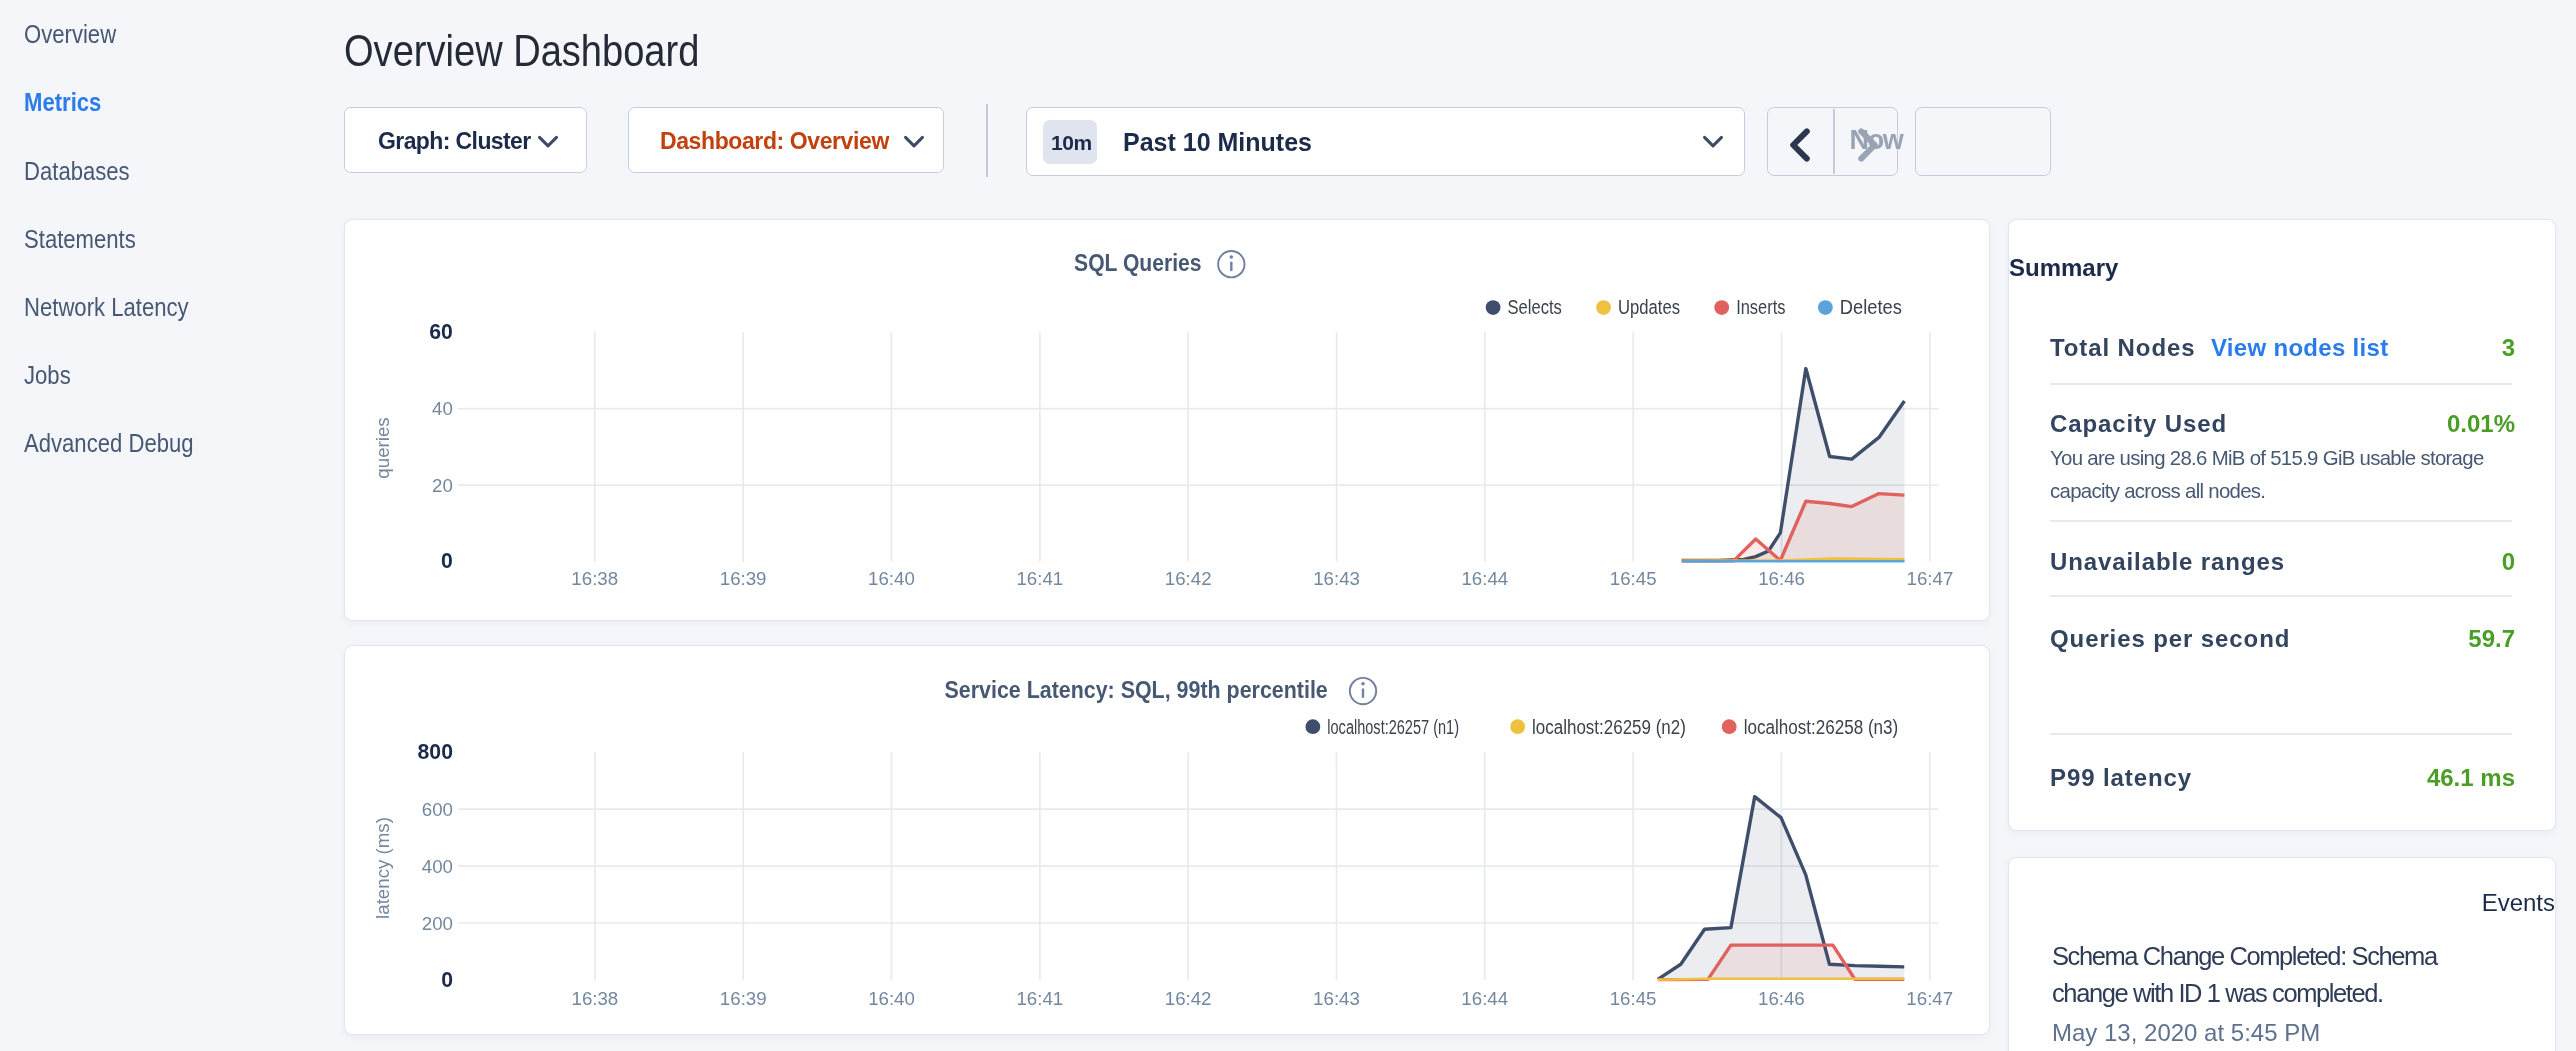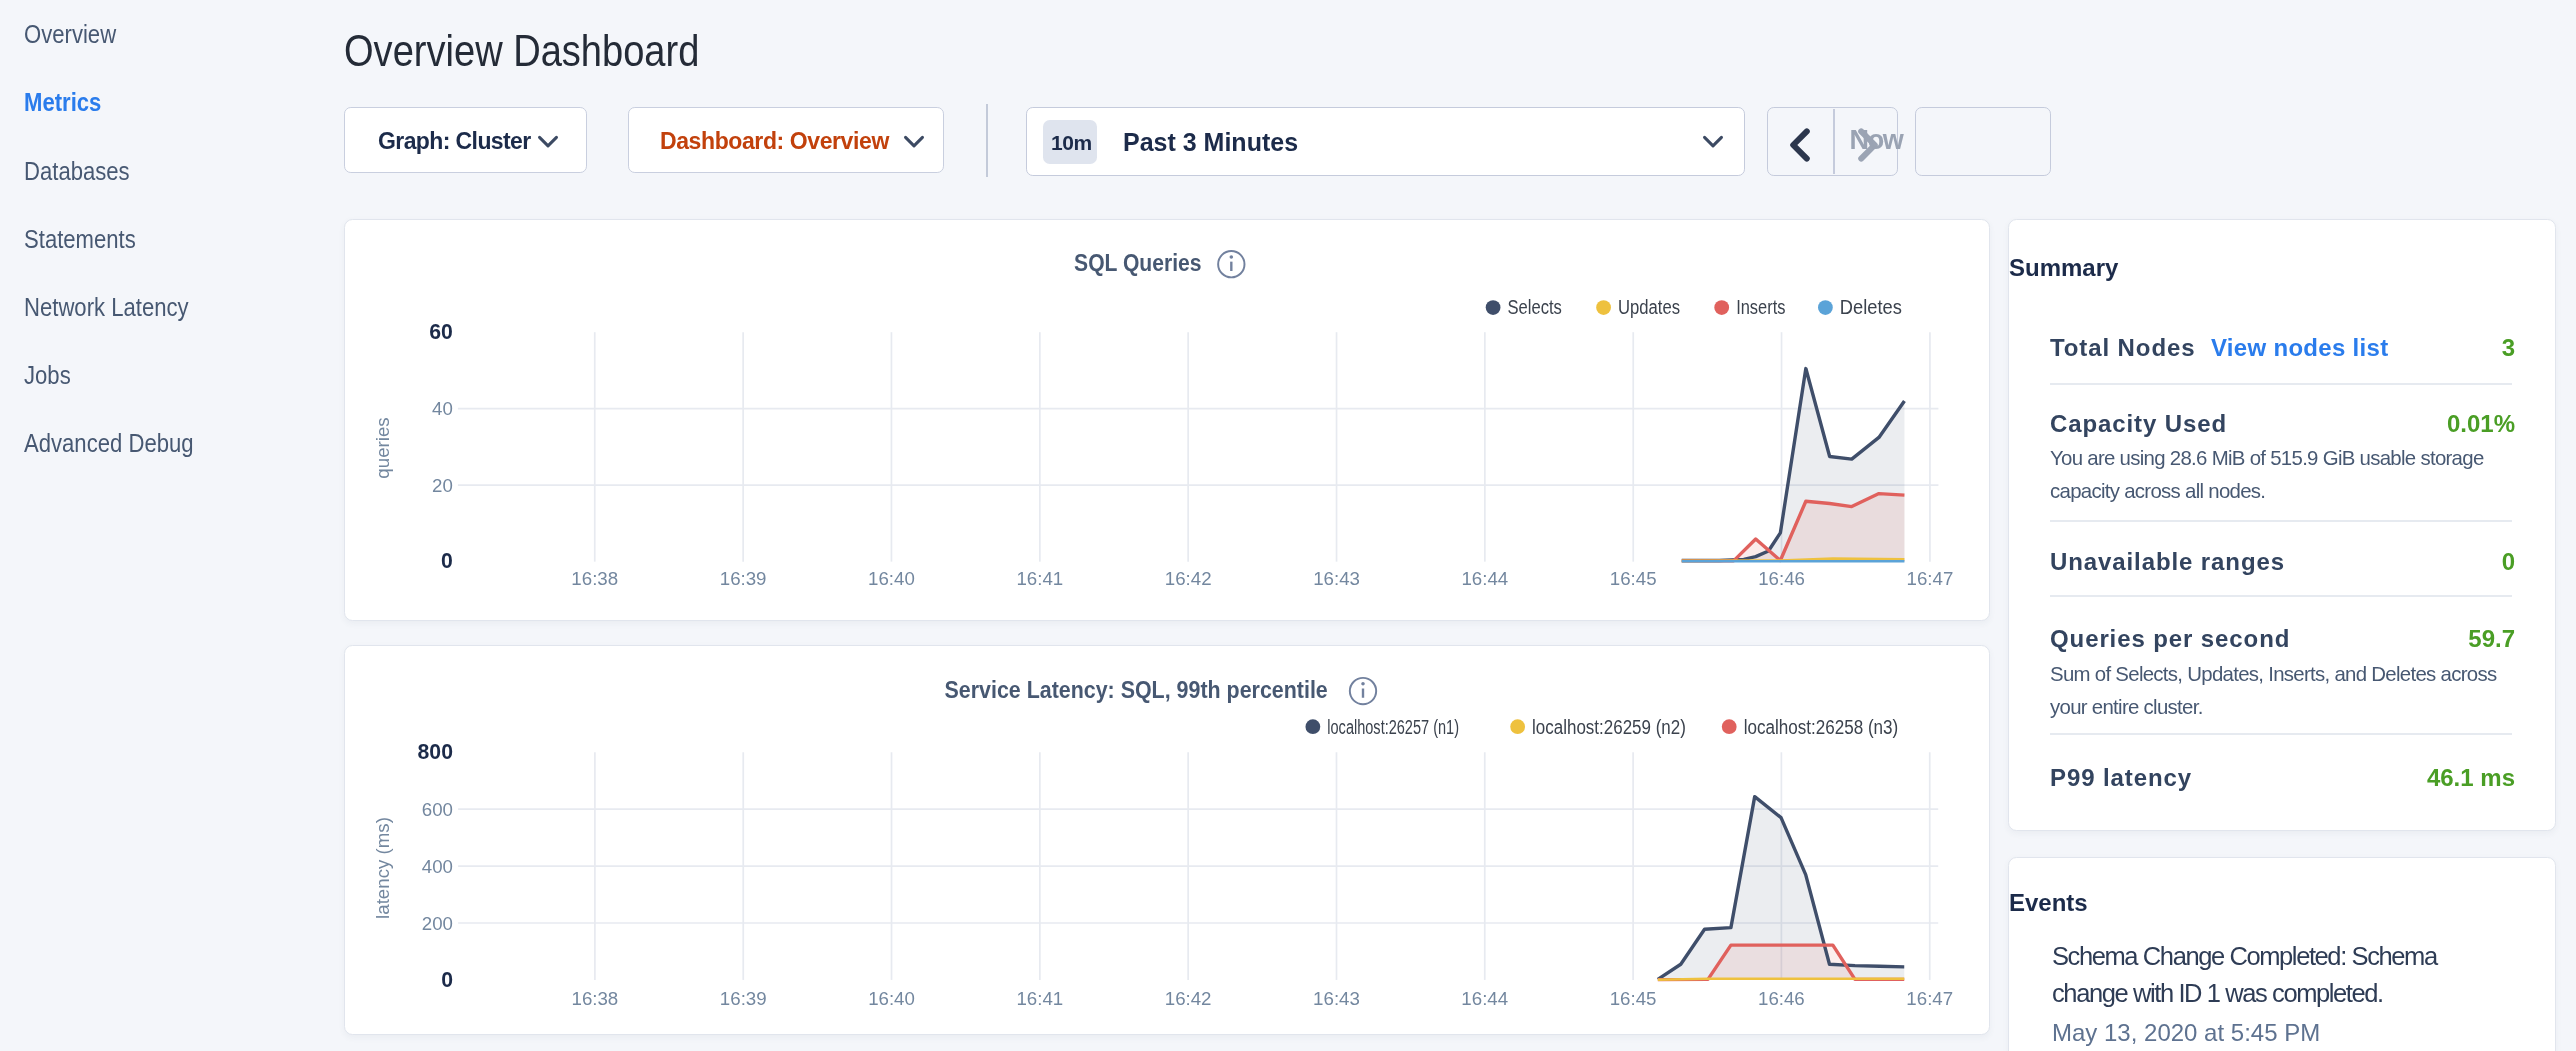--- a/index.html
+++ b/index.html
@@ -19,21 +19,21 @@
   </svg>
 <div style="position:absolute;left:628px;top:107px;width:316px;height:66px;background:#fff;border:1.7px solid #c9cfdf;border-radius:6.8px;box-sizing:border-box"></div>
 <div style="position:absolute;left:660px;top:128px;font-size:23px;font-weight:bold;color:#c2410c;letter-spacing:-0.4px;white-space:nowrap">Dashboard: Overview</div>
 <svg width="22" height="15.3" style="position:absolute;left:903px;top:134px" viewBox="0 0 26 18">
     <polyline points="3,4 13,14 23,4" fill="none" stroke="#3c4a63" stroke-width="3.6" stroke-linecap="round" stroke-linejoin="round"></polyline>
   </svg>
 <div style="position:absolute;left:986px;top:104px;width:1.7px;height:73px;background:#c3cad9"></div>
 <div style="position:absolute;left:1026px;top:107px;width:719px;height:69px;background:#fff;border:1.7px solid #c5cbdc;border-radius:6.8px;box-sizing:border-box"></div>
 <div style="position:absolute;left:1043px;top:120px;width:54px;height:44px;background:#dfe4ee;border-radius:6.8px"></div>
 <div style="position:absolute;left:1051px;top:131px;font-size:21px;font-weight:bold;color:#1c2b4a;letter-spacing:-0.4px">10m</div>
-<div style="position:absolute;left:1123px;top:128px;font-size:25px;font-weight:bold;color:#1c2b4a;white-space:nowrap">Past 3 Minutes</div>
+<div style="position:absolute;left:1123px;top:128px;font-size:25px;font-weight:bold;color:#1c2b4a;white-space:nowrap">Past 10 Minutes</div>
 <svg width="22" height="15.3" style="position:absolute;left:1702px;top:134px" viewBox="0 0 26 18">
     <polyline points="3,4 13,14 23,4" fill="none" stroke="#3c4a63" stroke-width="3.6" stroke-linecap="round" stroke-linejoin="round"></polyline>
   </svg>
 <div style="position:absolute;left:1767px;top:107px;width:131px;height:69px;border:1.7px solid #c5cbdc;border-radius:6.8px;box-sizing:border-box"></div>
 <div style="position:absolute;left:1833px;top:109px;width:1.7px;height:65px;background:#c5cbdc"></div>
 <svg width="24" height="34" style="position:absolute;left:1788px;top:128px" viewBox="0 0 28 40">
     <polyline points="22,4 6,20 22,36" fill="none" stroke="#2c374d" stroke-width="7" stroke-linecap="round" stroke-linejoin="round"></polyline>
   </svg>
 <svg width="24" height="34" style="position:absolute;left:1856px;top:128px" viewBox="0 0 28 40">
     <polyline points="6,4 22,20 6,36" fill="none" stroke="#9ba4b4" stroke-width="7" stroke-linecap="round" stroke-linejoin="round"></polyline>
@@ -147,24 +147,23 @@
   <div style="position:absolute;left:41px;right:43px;top:163px;height:1.7px;background:#e6eaf0"></div>
   <div style="position:absolute;left:41px;top:190px;font-size:24px;font-weight:bold;color:#33445f;letter-spacing:0.9px;white-space:nowrap">Capacity Used</div>
     <div style="position:absolute;right:40px;top:190px;font-size:24px;font-weight:bold;color:#4a9e25">0.01%</div>
   <div style="position:absolute;left:41px;top:222px;font-size:20.4px;letter-spacing:-0.7px;line-height:33px;color:#475872;white-space:nowrap">You are using 28.6 MiB of 515.9 GiB usable storage<br>capacity across all nodes.</div>
   <div style="position:absolute;left:41px;right:43px;top:300px;height:1.7px;background:#e6eaf0"></div>
   <div style="position:absolute;left:41px;top:328px;font-size:24px;font-weight:bold;color:#33445f;letter-spacing:0.9px;white-space:nowrap">Unavailable ranges</div>
     <div style="position:absolute;right:40px;top:328px;font-size:24px;font-weight:bold;color:#4a9e25">0</div>
   <div style="position:absolute;left:41px;right:43px;top:375px;height:1.7px;background:#e6eaf0"></div>
   <div style="position:absolute;left:41px;top:405px;font-size:24px;font-weight:bold;color:#33445f;letter-spacing:0.9px;white-space:nowrap">Queries per second</div>
     <div style="position:absolute;right:40px;top:405px;font-size:24px;font-weight:bold;color:#4a9e25">59.7</div>
-  <div style="position:absolute;left:41px;top:438px;font-size:20.4px;letter-spacing:-0.7px;line-height:33px;color:#475872;white-space:nowrap">Sum of Selects, Updates, Inserts, and Deletes across<br>your entire cluster.</div>
   <div style="position:absolute;left:41px;right:43px;top:513px;height:1.7px;background:#e6eaf0"></div>
   <div style="position:absolute;left:41px;top:544px;font-size:24px;font-weight:bold;color:#33445f;letter-spacing:0.9px;white-space:nowrap">P99 latency</div>
     <div style="position:absolute;right:40px;top:544px;font-size:24px;font-weight:bold;color:#4a9e25">46.1 ms</div>
 </div>
 
 <div style="position:absolute;left:2008px;top:857px;width:548px;height:340px;background:#fff;border:1.7px solid #e1e5ed;border-radius:8.5px;box-shadow:0 2.6px 6px rgba(60,70,90,0.05);box-sizing:border-box">
-  <div style="position:absolute;left:0;top:31px;width:100%;text-align:left;font-size:24px;font-weight:bold;color:#1c2b4a">Events</div>
+  <div style="position:absolute;left:0;top:31px;width:100%;text-align:right;font-size:24px;font-weight:normal;color:#1c2b4a">Events</div>
   <div style="position:absolute;left:43px;top:80px;font-size:25.5px;line-height:37px;letter-spacing:-1.4px;color:#2e3c55;white-space:nowrap">Schema Change Completed: Schema<br>change with ID 1 was completed.</div>
   <div style="position:absolute;left:43px;top:161px;font-size:24px;color:#5e7290">May 13, 2020 at 5:45 PM</div>
 </div>
 
 
 </body></html>

